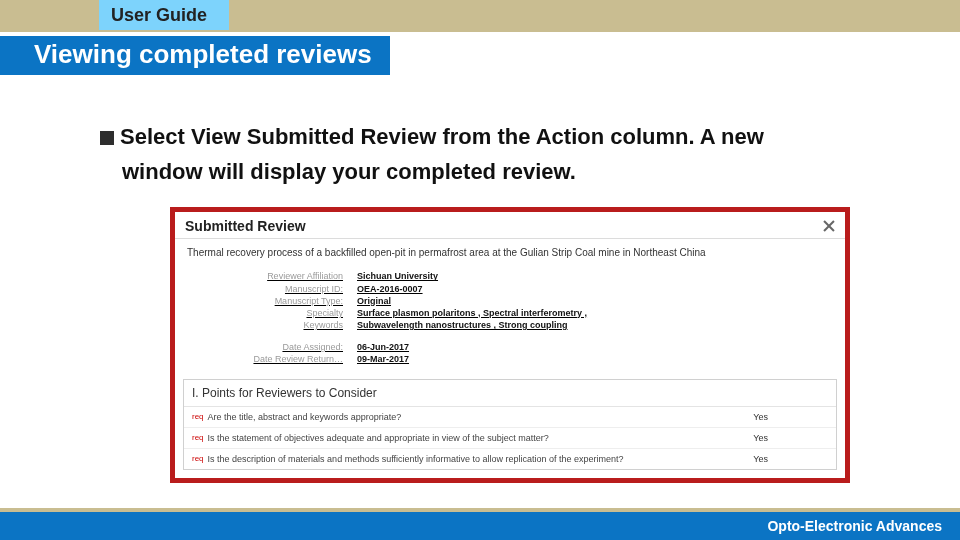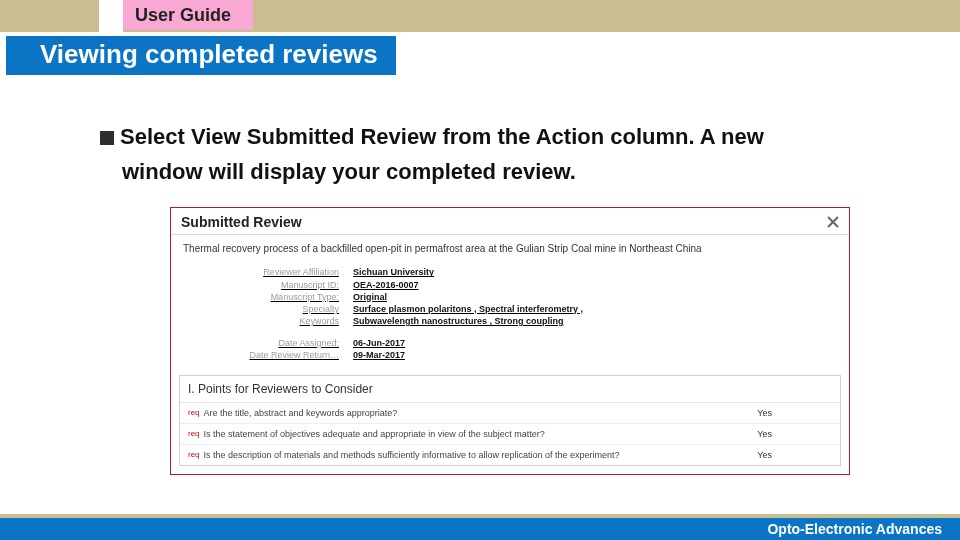--- a/index.html
+++ b/index.html
@@ -1,32 +1,32 @@
 <!DOCTYPE html>
 <html><head>
 <meta charset="utf-8">
 <style>
   * { box-sizing: border-box; margin: 0; padding: 0; }
   html, body { width: 960px; height: 540px; font-family: "Segoe UI", Arial, sans-serif; background: #fff; }
 
   .top-bar { display: flex; height: 32px; }
   .top-left { width: 99px; background: #c9bd91; }
-  .top-title { width: 130px; background: #f9a8d4; border-bottom: 2px solid #c9bd91; display: flex; align-items: center; padding-left: 12px; font-weight: 700; font-size: 18px; color: #222; margin-left: 24px; }
+  .top-title { width: 130px; background: #7dd3fc; border-bottom: 2px solid #c9bd91; display: flex; align-items: center; padding-left: 12px; font-weight: 700; font-size: 18px; color: #222; }
   .top-right { flex: 1; background: #c9bd91; }
 
-  .heading-row { display: flex; margin-top: 4px; padding-left: 6px; }
+  .heading-row { display: flex; margin-top: 4px; }
   .heading { background: #0b74c4; color: #fff; font-weight: 700; font-size: 26px; padding: 3px 18px 5px 34px; }
 
   .body { padding: 44px 70px 0 100px; }
   .bullet-line { font-size: 22px; line-height: 1.6; color: #111; }
   .bullet-sq { display: inline-block; width: 14px; height: 14px; background: #2e2e2e; vertical-align: -1px; margin-right: 6px; }
   .bold { font-weight: 700; }
   .cont { font-size: 22px; line-height: 1.6; font-weight: 700; color: #111; margin-left: 22px; margin-top: 0; }
 
-  .shot-wrap { margin: 18px 0 0 70px; width: 680px; border: 1px solid #b91c1c; background: #fff; font-family: Arial, sans-serif; position: relative; }
+  .shot-wrap { margin: 18px 0 0 70px; width: 680px; border: 5px solid #b91c1c; background: #fff; font-family: Arial, sans-serif; position: relative; }
   .shot-head { display: flex; justify-content: space-between; align-items: center; padding: 6px 10px 4px 10px; }
   .shot-title { font-weight: 700; font-size: 14px; color: #222; }
   .close-x { width: 12px; height: 12px; position: relative; }
   .close-x::before, .close-x::after { content: ""; position: absolute; left: 5px; top: -1px; width: 2px; height: 14px; background: #666; }
   .close-x::before { transform: rotate(45deg); }
   .close-x::after { transform: rotate(-45deg); }
   .hr { height: 1px; background: #dcdcdc; margin: 0; }
 
   .paper-title { font-size: 10px; color: #333; padding: 8px 12px 10px 12px; }
 
@@ -38,21 +38,21 @@
   .qbox { margin: 6px 8px 8px 8px; border: 1px solid #d0d0d0; }
   .qhead { font-size: 12px; padding: 6px 8px; border-bottom: 1px solid #e4e4e4; color: #333; }
   .qrow { display: flex; justify-content: space-between; align-items: center; padding: 5px 8px; border-bottom: 1px solid #eee; font-size: 9px; color: #444; }
   .qrow:last-child { border-bottom: none; }
   .qlabel { display: flex; align-items: flex-start; gap: 4px; max-width: 480px; }
   .req { color: #c00; font-size: 8px; line-height: 1; padding-top: 1px; }
   .ans { color: #333; font-size: 9px; padding-right: 60px; }
 
   .footer { position: absolute; left: 0; bottom: 0; width: 960px; }
   .f1 { height: 4px; background: #c9bd91; }
-  .f2 { height: 22px; background: #0b74c4; display: flex; align-items: center; justify-content: flex-end; padding-right: 18px; }
+  .f2 { height: 28px; background: #0b74c4; display: flex; align-items: center; justify-content: flex-end; padding-right: 18px; }
   .f2 span { color: #fff; font-weight: 700; font-size: 14px; }
 </style>
 </head>
 <body>
 
 <div class="top-bar">
   <div class="top-left"></div>
   <div class="top-title">User Guide</div>
   <div class="top-right"></div>
 </div>

